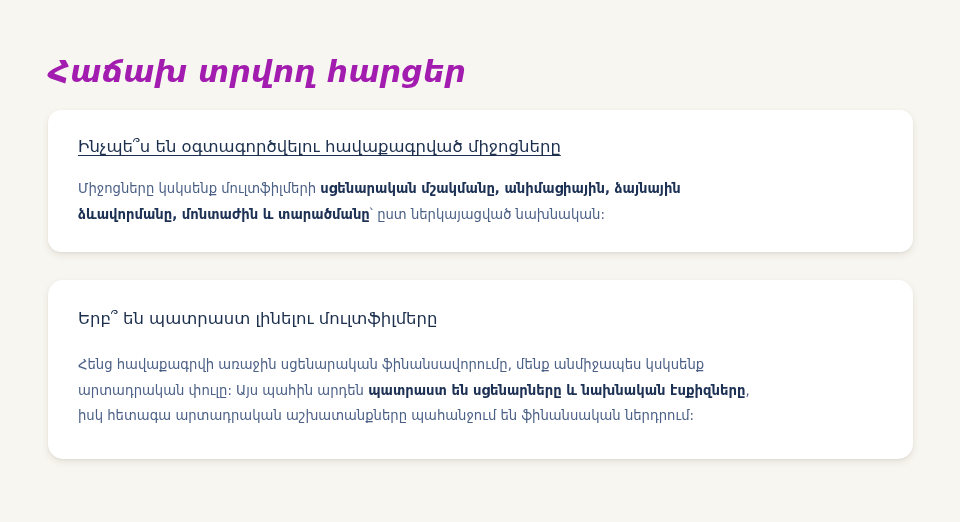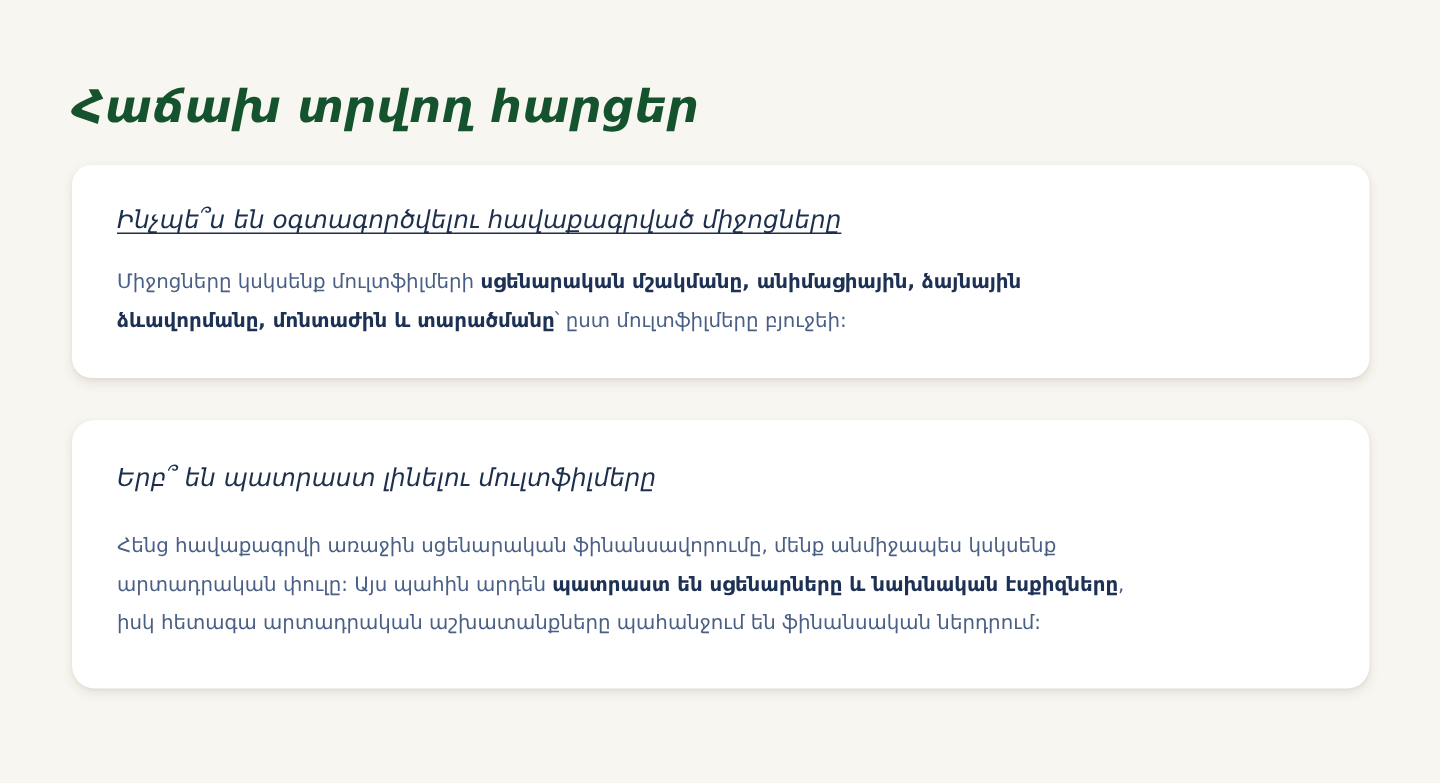--- a/index.html
+++ b/index.html
@@ -20,21 +20,21 @@
     padding: 0;
   }
   .page-title {
     position: absolute;
     left: 48px;
     top: 34px;
     font-size: 30px;
     font-weight: 700;
     font-style: italic;
     letter-spacing: 0.2px;
-    color: #14532d;
+    color: #a21caf;
     line-height: 1.2;
   }
   .faq-list {
     position: absolute;
     left: 48px;
     top: 110px;
     width: 865px;
   }
   .faq-card {
     background: #ffffff;
@@ -50,21 +50,20 @@
   .faq-card.card-2 {
     padding: 28px 30px 30px 30px;
   }
   .faq-question {
     font-size: 16.5px;
     font-weight: 400;
     color: #1c2f4d;
     line-height: 1.35;
     margin: 0 0 18px 0;
     display: inline-block;
-    font-style: italic;
   }
   .faq-question.underlined {
     text-decoration: underline;
     text-underline-offset: 3px;
     text-decoration-thickness: 1px;
   }
   .faq-card.card-2 .faq-question {
     margin-bottom: 22px;
   }
   .faq-answer {
@@ -88,21 +87,21 @@
 <body>
 
 <div class="page">
 
   <h1 class="page-title">Հաճախ տրվող հարցեր</h1>
 
   <div class="faq-list">
 
     <div class="faq-card card-1">
       <div class="faq-question underlined">Ինչպե՞ս են օգտագործվելու հավաքագրված միջոցները</div>
-      <p class="faq-answer"><span>Միջոցները կսկսենք մուլտֆիլմերի </span><b>սցենարական մշակմանը, անիմացիային, ձայնային ձևավորմանը, մոնտաժին և տարածմանը</b><span>՝ ըստ մուլտֆիլմերը բյուջեի:</span></p>
+      <p class="faq-answer"><span>Միջոցները կսկսենք մուլտֆիլմերի </span><b>սցենարական մշակմանը, անիմացիային, ձայնային ձևավորմանը, մոնտաժին և տարածմանը</b><span>՝ ըստ ներկայացված նախնական:</span></p>
     </div>
 
     <div class="faq-card card-2">
       <div class="faq-question">Երբ՞ են պատրաստ լինելու մուլտֆիլմերը</div>
       <p class="faq-answer"><span>Հենց հավաքագրվի առաջին սցենարական ֆինանսավորումը, մենք անմիջապես կսկսենք արտադրական փուլը: Այս պահին արդեն </span><b>պատրաստ են սցենարները և նախնական էսքիզները</b><span>, իսկ հետագա արտադրական աշխատանքները պահանջում են ֆինանսական ներդրում:</span></p>
     </div>
 
   </div>
 </div>
 

